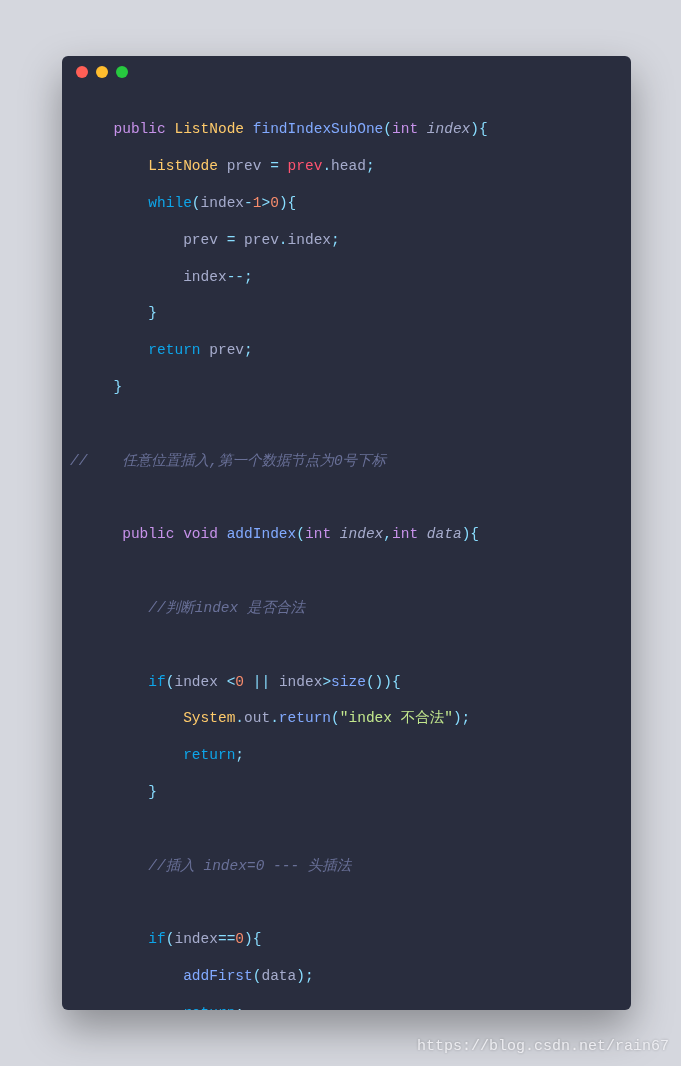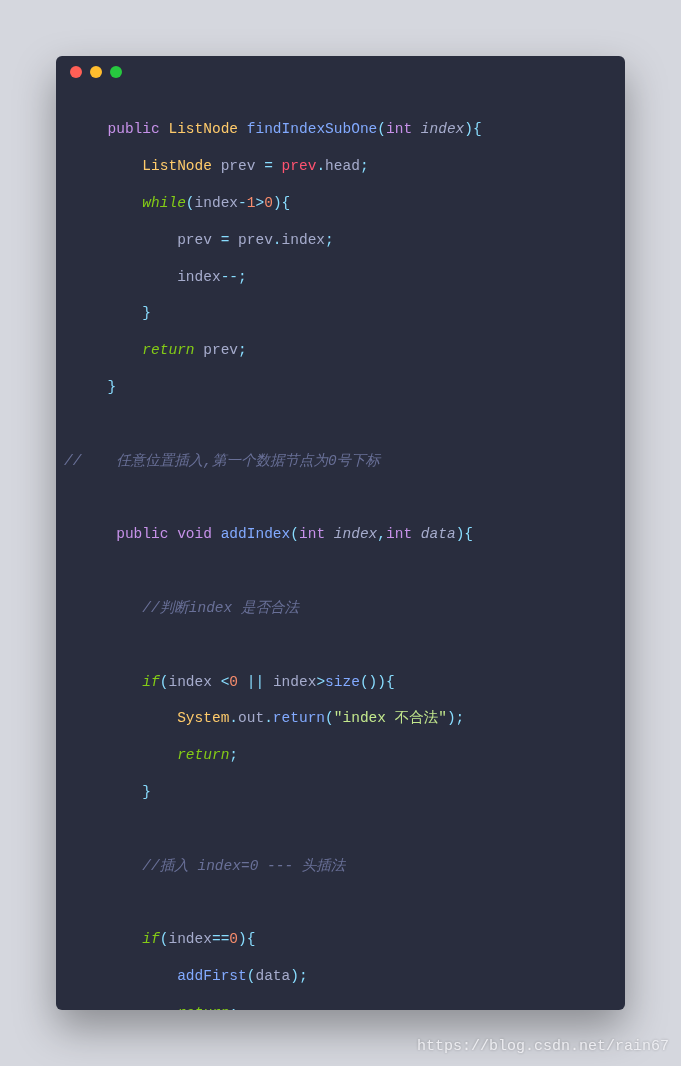--- a/index.html
+++ b/index.html
@@ -7,21 +7,21 @@
     padding: 0;
     width: 681px;
     height: 1066px;
     background: #d5d7de;
     font-family: "SFMono-Regular", Consolas, "Liberation Mono", Menlo, monospace;
     font-size: 14.5px;
     line-height: 1.27;
   }
   .card {
     position: absolute;
-    left: 56px;
+    left: 62px;
     top: 56px;
     width: 569px;
     height: 954px;
     background: #292d3e;
     border-radius: 6px;
     box-shadow: 0 18px 40px rgba(0,0,0,0.35);
     overflow: hidden;
   }
   .titlebar {
     height: 32px;
@@ -34,21 +34,21 @@
   .dot.red { background: #ff5f56; }
   .dot.yellow { background: #ffbd2e; }
   .dot.green { background: #27c93f; }
   .code {
     padding: 14px 0 0 0;
     color: #a6accd;
     white-space: pre;
   }
   .code > div { padding-left: 8px; }
   .kw-pub   { color: #c792ea; }
-  .kw-ctrl  { color: #84cc16; font-style: italic; }
+  .kw-ctrl  { color: #0ea5e9; }
   .type     { color: #ffcb6b; }
   .fn       { color: #82aaff; }
   .ident    { color: #a6accd; }
   .prop     { color: #a6accd; }
   .punct    { color: #89ddff; }
   .num      { color: #f78c6c; }
   .str      { color: #c3e88d; }
   .comment  { color: #697098; font-style: italic; }
   .this     { color: #ff5370; }
   .param    { color: #a6accd; font-style: italic; }

